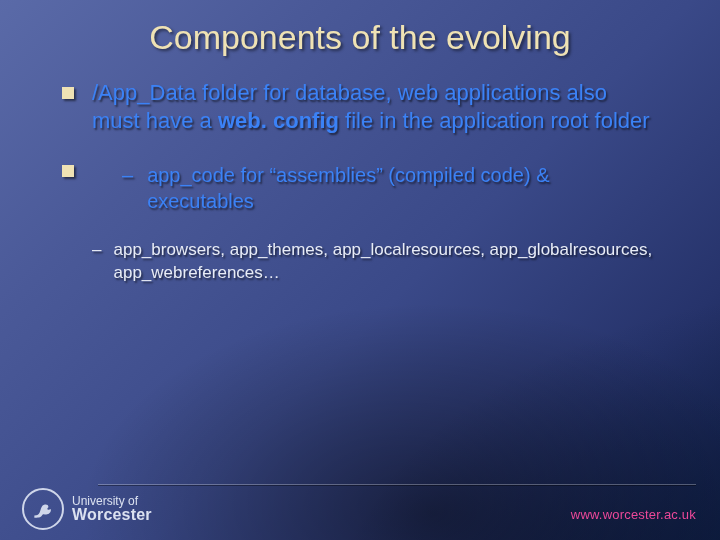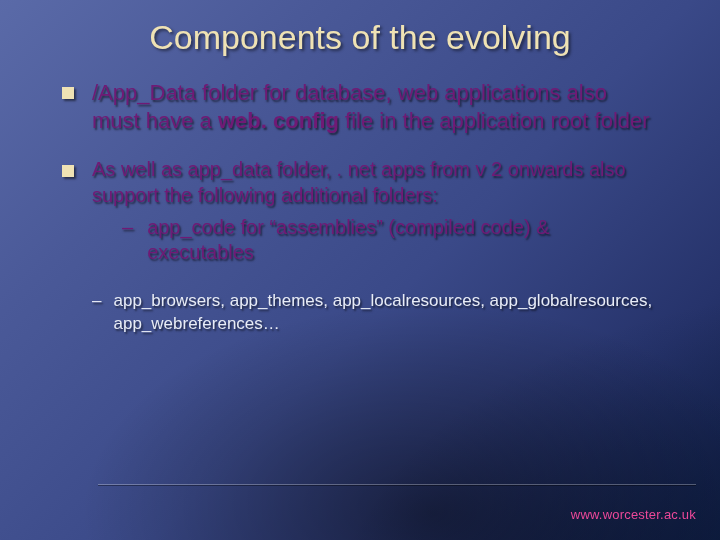--- a/index.html
+++ b/index.html
@@ -30,21 +30,21 @@
   .b1{
     display:flex;
     gap:18px;
     margin-bottom:22px;
     text-shadow:1.5px 1.5px 2px rgba(0,0,0,0.55);
   }
   .sq{
     flex:0 0 12px;height:12px;background:#efe2b4;margin-top:8px;
     box-shadow:1.5px 1.5px 2px rgba(0,0,0,0.5);
   }
-  .b1-text{font-size:22px;line-height:1.28;color:#701a75}
+  .b1-text{font-size:22px;line-height:1.28;color:#3b82f6}
   .b1-text b{font-weight:700}
   .sub{
     padding-left:30px;
     margin-top:6px;
   }
   .b2{
     display:flex;gap:14px;
     font-size:20px;line-height:1.28;
     margin-bottom:2px;
     text-shadow:1.5px 1.5px 2px rgba(0,0,0,0.55);
@@ -96,33 +96,43 @@
   <div class="b1">
     <div class="sq"></div>
     <div class="b1-text">
       <span>/App_Data folder for database, web applications also must have a </span><b>web. config</b><span> file in the application root folder</span>
     </div>
   </div>
 
   <div class="b1">
     <div class="sq"></div>
     <div class="b1-text" style="font-size:20px">
-      <span>As well as app_data folder, . net apps from v 2 onwards also support the following additional folders:</span>
       <div class="sub">
         <div class="b2">
           <div class="dash">–</div>
           <div>app_code for “assemblies” (compiled code) &amp; executables</div>
         </div>
       </div>
     </div>
   </div>
 
   <div class="b3">
     <div class="dash">–</div>
     <div>app_browsers, app_themes, app_localresources, app_globalresources, app_webreferences…</div>
   </div>
 
 </div>
 
 <div class="footer">
   <div class="hr"></div>
+  <div class="logo">
+    <div class="logo-mark">
+      <svg viewBox="0 0 24 24">
+          <path d="M4 18c3 0 4-1 5-3 1-2 1-6 4-7 2-.7 4 0 4 2 0 1-1 1-1 2 0 1 2 1 3 0 1 2-1 5-4 5-2 0-3-1-4 1-1 2-4 2-7 2v-2z"></path>
+        </svg>
+    </div>
+    <div class="logo-text">
+      <div class="l1">University of</div>
+      <div class="l2">Worcester</div>
+    </div>
+  </div>
   <div class="url">www.worcester.ac.uk</div>
 </div>
 
 </body></html>

